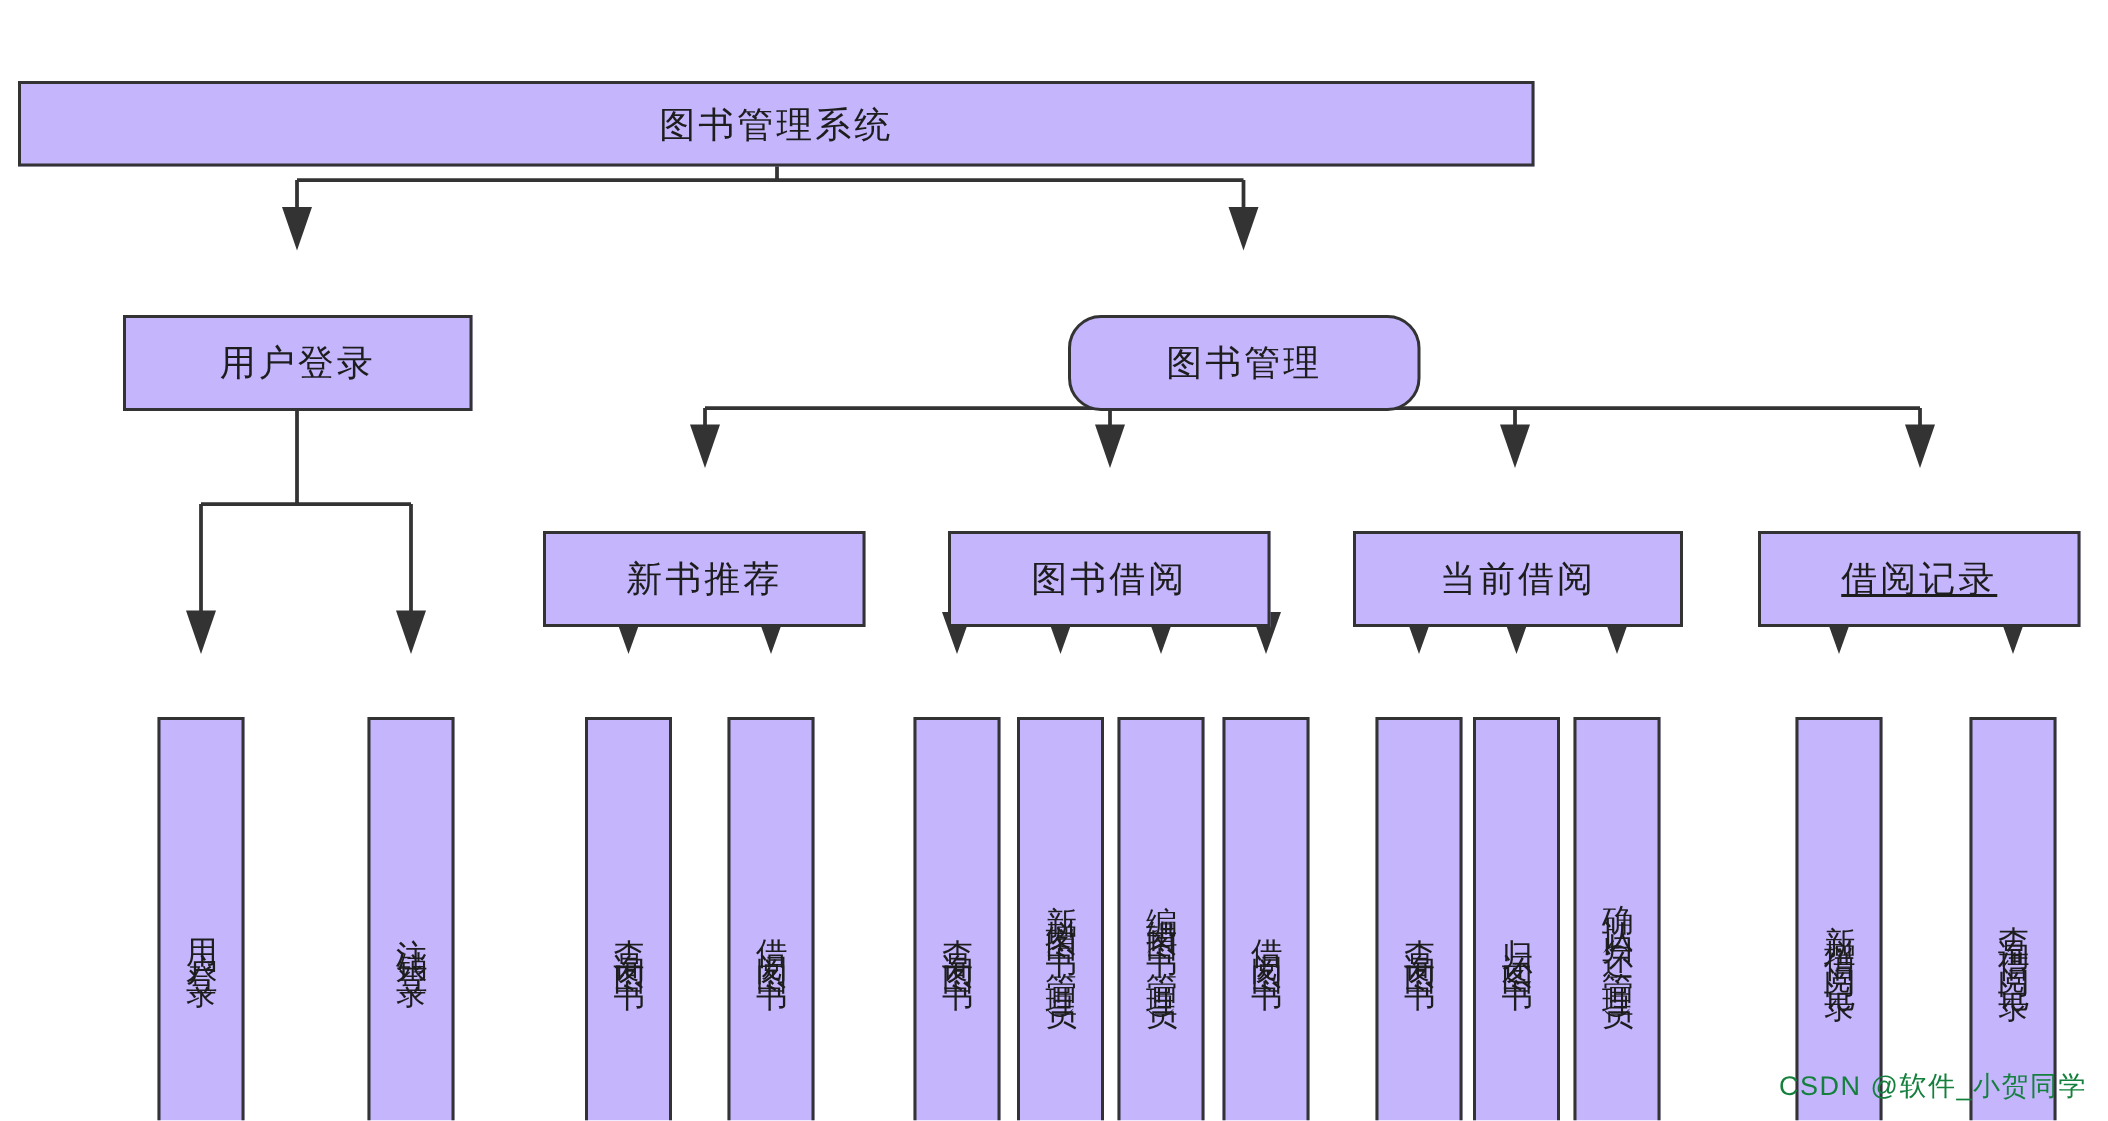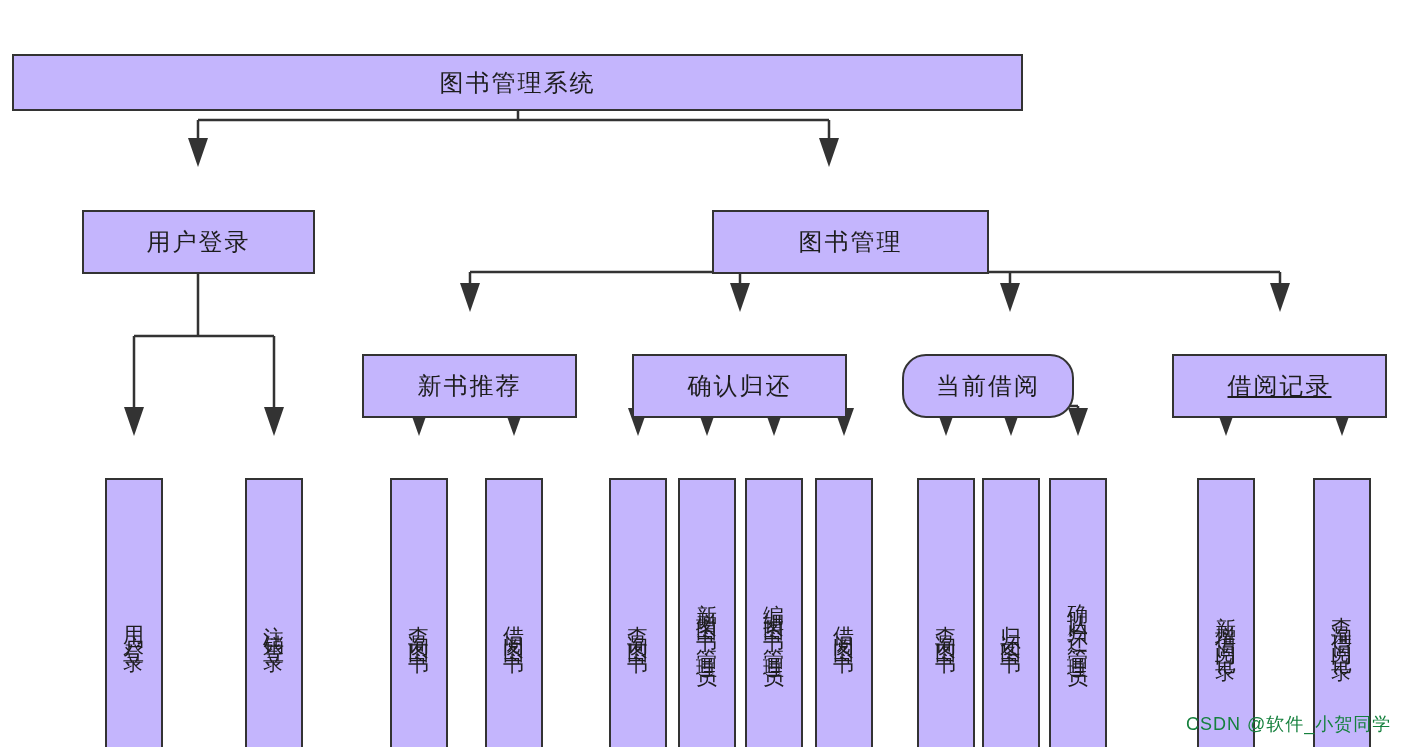--- a/index.html
+++ b/index.html
@@ -92,31 +92,31 @@
     </g>
   </svg>
 
   <div class="node h" style="left:12px; top:13px; width:1011px; height:57px;">
     <span>图书管理系统</span>
   </div>
 
   <div class="node h" style="left:82px; top:169px; width:233px; height:64px;">
     <span>用户登录</span>
   </div>
-  <div class="node h" style="left:712px; top:169px; width:277px; height:64px;">
+  <div class="node h" style="left:712px; top:169px; width:235px; height:64px;border-radius:22px;">
     <span>图书管理</span>
   </div>
 
   <div class="node h" style="left:362px; top:313px; width:215px; height:64px;">
     <span>新书推荐</span>
   </div>
   <div class="node h" style="left:632px; top:313px; width:215px; height:64px;">
-    <span>确认归还</span>
+    <span>图书借阅</span>
   </div>
-  <div class="node h" style="left:902px; top:313px; width:172px; height:64px;border-radius:24px;">
+  <div class="node h" style="left:902px; top:313px; width:220px; height:64px;">
     <span>当前借阅</span>
   </div>
   <div class="node h" style="left:1172px; top:313px; width:215px; height:64px;text-decoration:underline;">
     <span>借阅记录</span>
   </div>
 
   <div class="node v" style="left:105px; top:437px; width:58px; height:298px;">
     <span>用户登录</span>
   </div>
   <div class="node v" style="left:245px; top:437px; width:58px; height:298px;">

